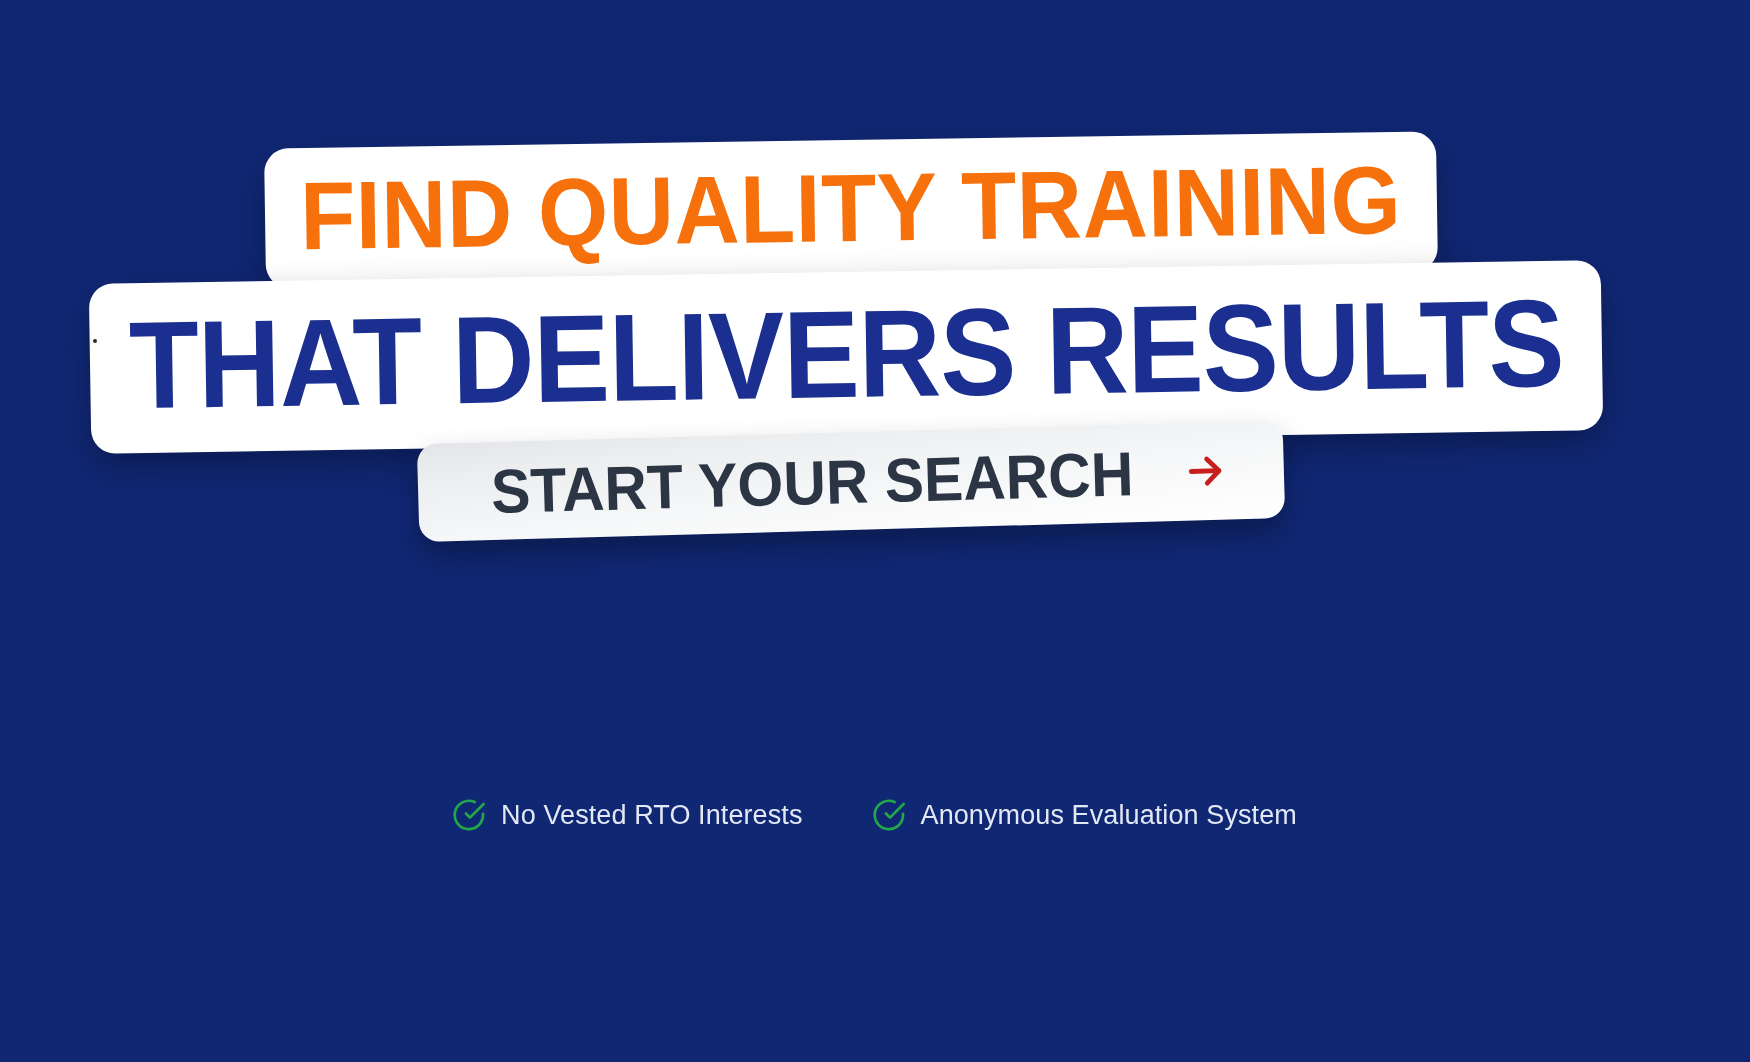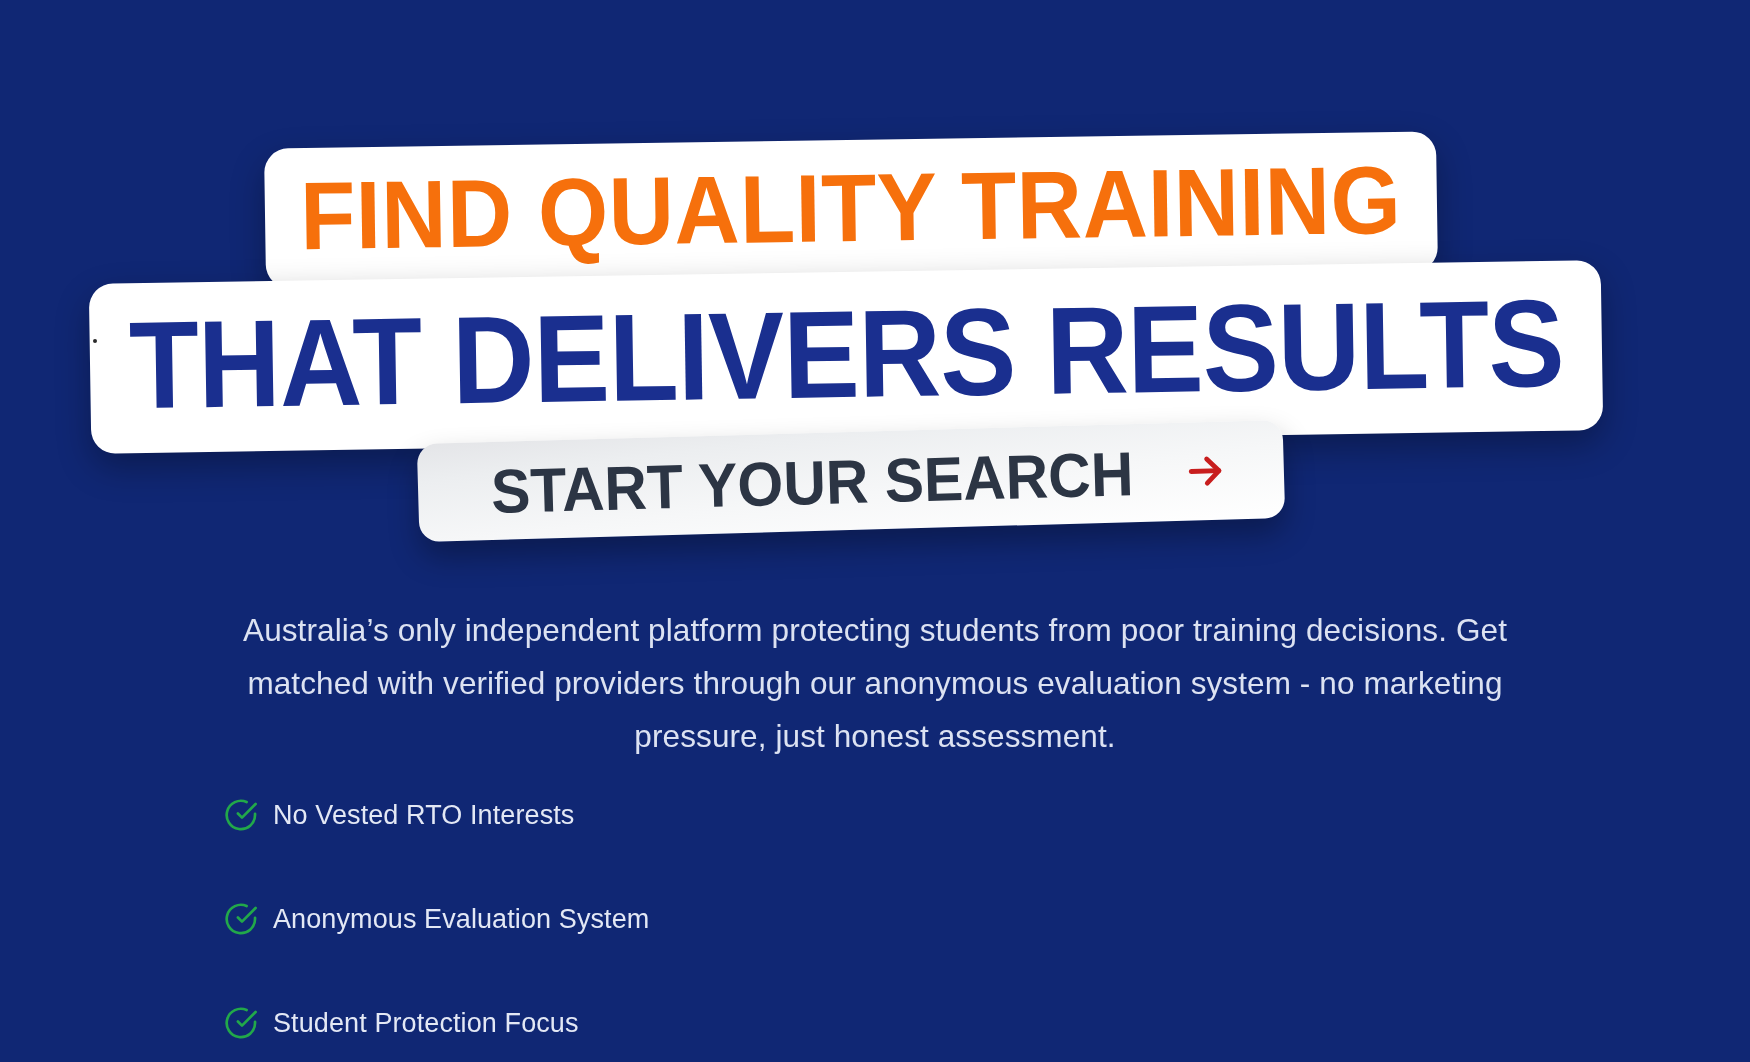--- a/index.html
+++ b/index.html
@@ -141,21 +141,20 @@
   .features {
     position:absolute;
     left:50%;
     top:798px;
     transform:translateX(-50%);
     display:flex;
     align-items:flex-start;
     justify-content:center;
     gap:70px;
     width:1300px;
-    flex-direction:column;
   }
 
   .feature {
     display:flex;
     align-items:center;
     gap:14px;
     white-space:nowrap;
   }
 
   .feature-icon {
@@ -200,42 +199,34 @@
   <div class="speck"></div>
 
   <button class="cta-button">
     <span class="cta-label">START YOUR SEARCH</span>
     <svg class="cta-arrow" viewBox="0 0 24 24" fill="none">
       <path d="M4 12h15" stroke="#C81E1E" stroke-width="2.6" stroke-linecap="round"></path>
       <path d="M12.6 5.4L19.2 12l-6.6 6.6" stroke="#C81E1E" stroke-width="2.6" stroke-linecap="round" stroke-linejoin="round"></path>
     </svg>
   </button>
 
-  <p class="description">Australia’s only independent platform protecting students from poor training decisions. Get matched with verified providers through our anonymous evaluation system - no marketing pressure, just honest assessment.</p>
 
   <div class="features">
 
     <div class="feature">
       <svg class="feature-icon" viewBox="0 0 24 24" fill="none">
         <path d="M21.2 11.1v.9a10 10 0 11-5.93-9.14" stroke="#22A84A" stroke-width="1.9" stroke-linecap="round" stroke-linejoin="round"></path>
         <path d="M21.6 4.2L12 13.82l-2.88-2.88" stroke="#22A84A" stroke-width="1.9" stroke-linecap="round" stroke-linejoin="round"></path>
       </svg>
       <span class="feature-label">No Vested RTO Interests</span>
     </div>
 
     <div class="feature">
       <svg class="feature-icon" viewBox="0 0 24 24" fill="none">
         <path d="M21.2 11.1v.9a10 10 0 11-5.93-9.14" stroke="#22A84A" stroke-width="1.9" stroke-linecap="round" stroke-linejoin="round"></path>
         <path d="M21.6 4.2L12 13.82l-2.88-2.88" stroke="#22A84A" stroke-width="1.9" stroke-linecap="round" stroke-linejoin="round"></path>
       </svg>
       <span class="feature-label">Anonymous Evaluation System</span>
     </div>
 
-    <div class="feature">
-      <svg class="feature-icon" viewBox="0 0 24 24" fill="none">
-        <path d="M21.2 11.1v.9a10 10 0 11-5.93-9.14" stroke="#22A84A" stroke-width="1.9" stroke-linecap="round" stroke-linejoin="round"></path>
-        <path d="M21.6 4.2L12 13.82l-2.88-2.88" stroke="#22A84A" stroke-width="1.9" stroke-linecap="round" stroke-linejoin="round"></path>
-      </svg>
-      <span class="feature-label">Student Protection Focus</span>
-    </div>
 
   </div>
 </div>
 
 </body></html>

